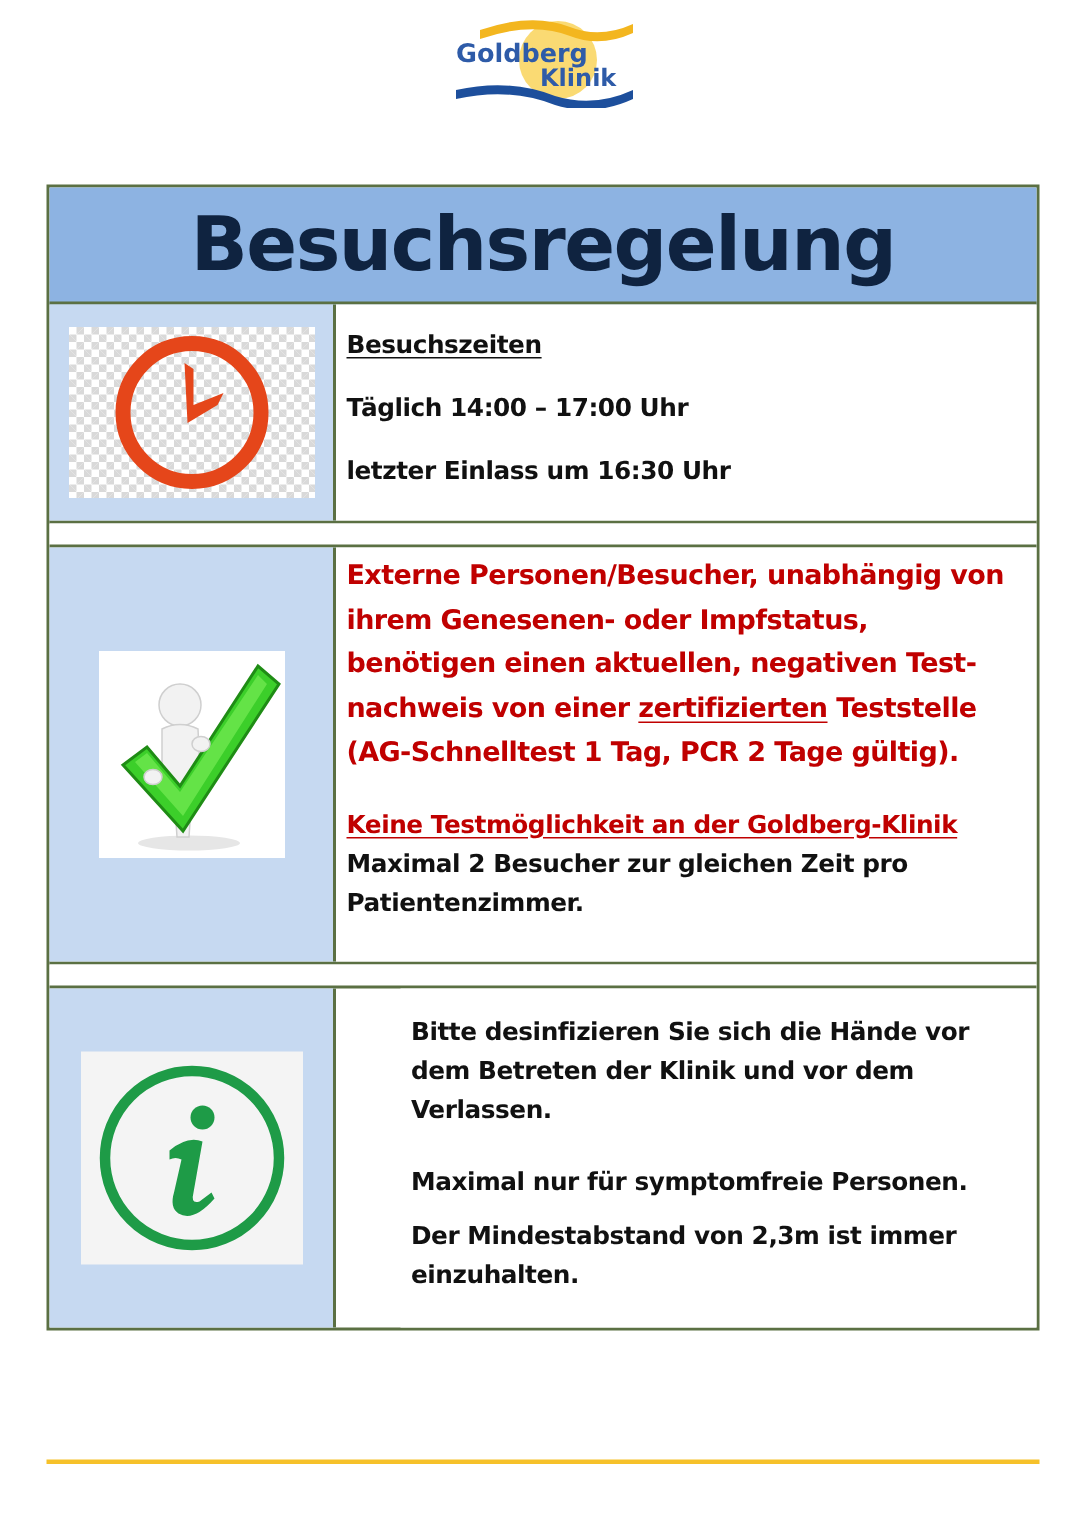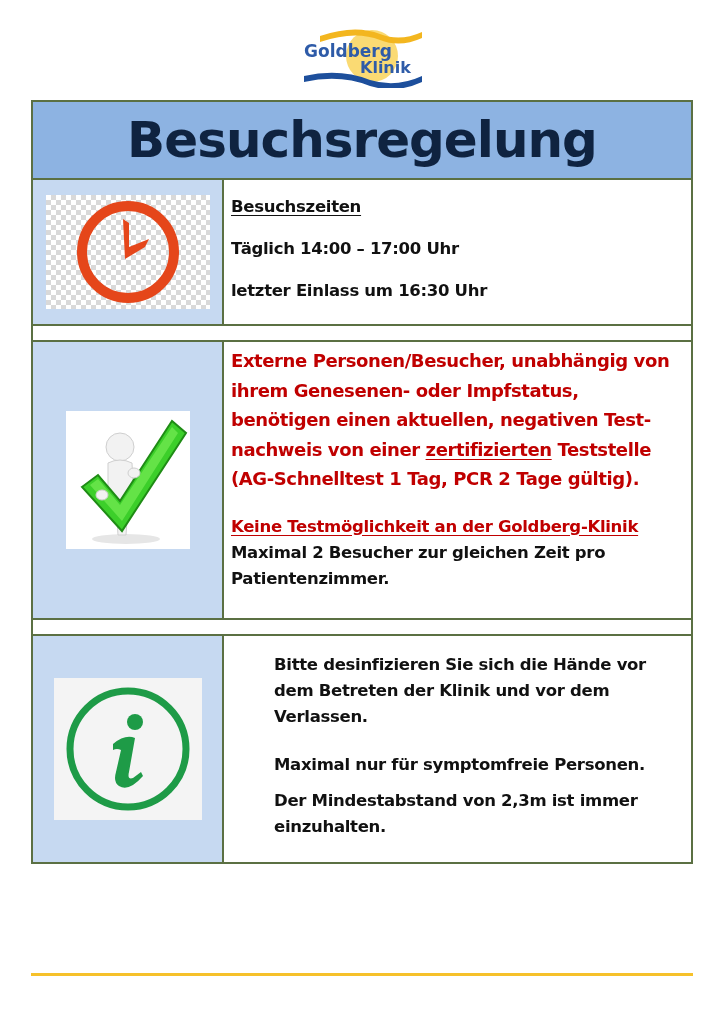--- a/index.html
+++ b/index.html
@@ -1,22 +1,22 @@
 <!DOCTYPE html>
 <html><head>
   <meta charset="utf-8">
   <style>
     html, body { margin: 0; padding: 0; background: #ffffff; }
     body { width: 724px; height: 1024px; position: relative; overflow: hidden;
            font-family: "Liberation Sans", "DejaVu Sans", sans-serif; color: #111; }
 
-    .logo { position: absolute; left: 300px; top: 24px; width: 124px; height: 64px; }
+    .logo { position: absolute; left: 300px; top: 8px; width: 124px; height: 64px; }
     .logo svg { width: 124px; height: 64px; display: block; }
 
-    .sheet { position: absolute; left: 31px; top: 100px; width: 662px; border: 2px solid #5b7043; box-sizing: border-box; }
+    .sheet { position: absolute; left: 31px; top: 123px; width: 662px; border: 2px solid #5b7043; box-sizing: border-box; }
     .title-row { height: 76px; background: #8db3e2; border-bottom: 2px solid #5b7043; display: flex; align-items: center; justify-content: center; }
     .title-row h1 { margin: 0; font-family: "DejaVu Sans", sans-serif; font-weight: bold; font-size: 50px; letter-spacing: -1px; color: #0f2340; }
 
     .row { display: flex; border-bottom: 2px solid #5b7043; }
     .row:last-child { border-bottom: none; }
     .icon-cell { width: 189px; flex: 0 0 189px; background: #c6d9f1; border-right: 2px solid #5b7043; display: flex; align-items: center; justify-content: center; }
     .text-cell { flex: 1; padding: 14px 10px 10px 7px; background: #fff; }
     .spacer { height: 14px; border-bottom: 2px solid #5b7043; background: #fff; }
 
     .t { font-family: "DejaVu Sans", sans-serif; font-weight: bold; color: #111; }

